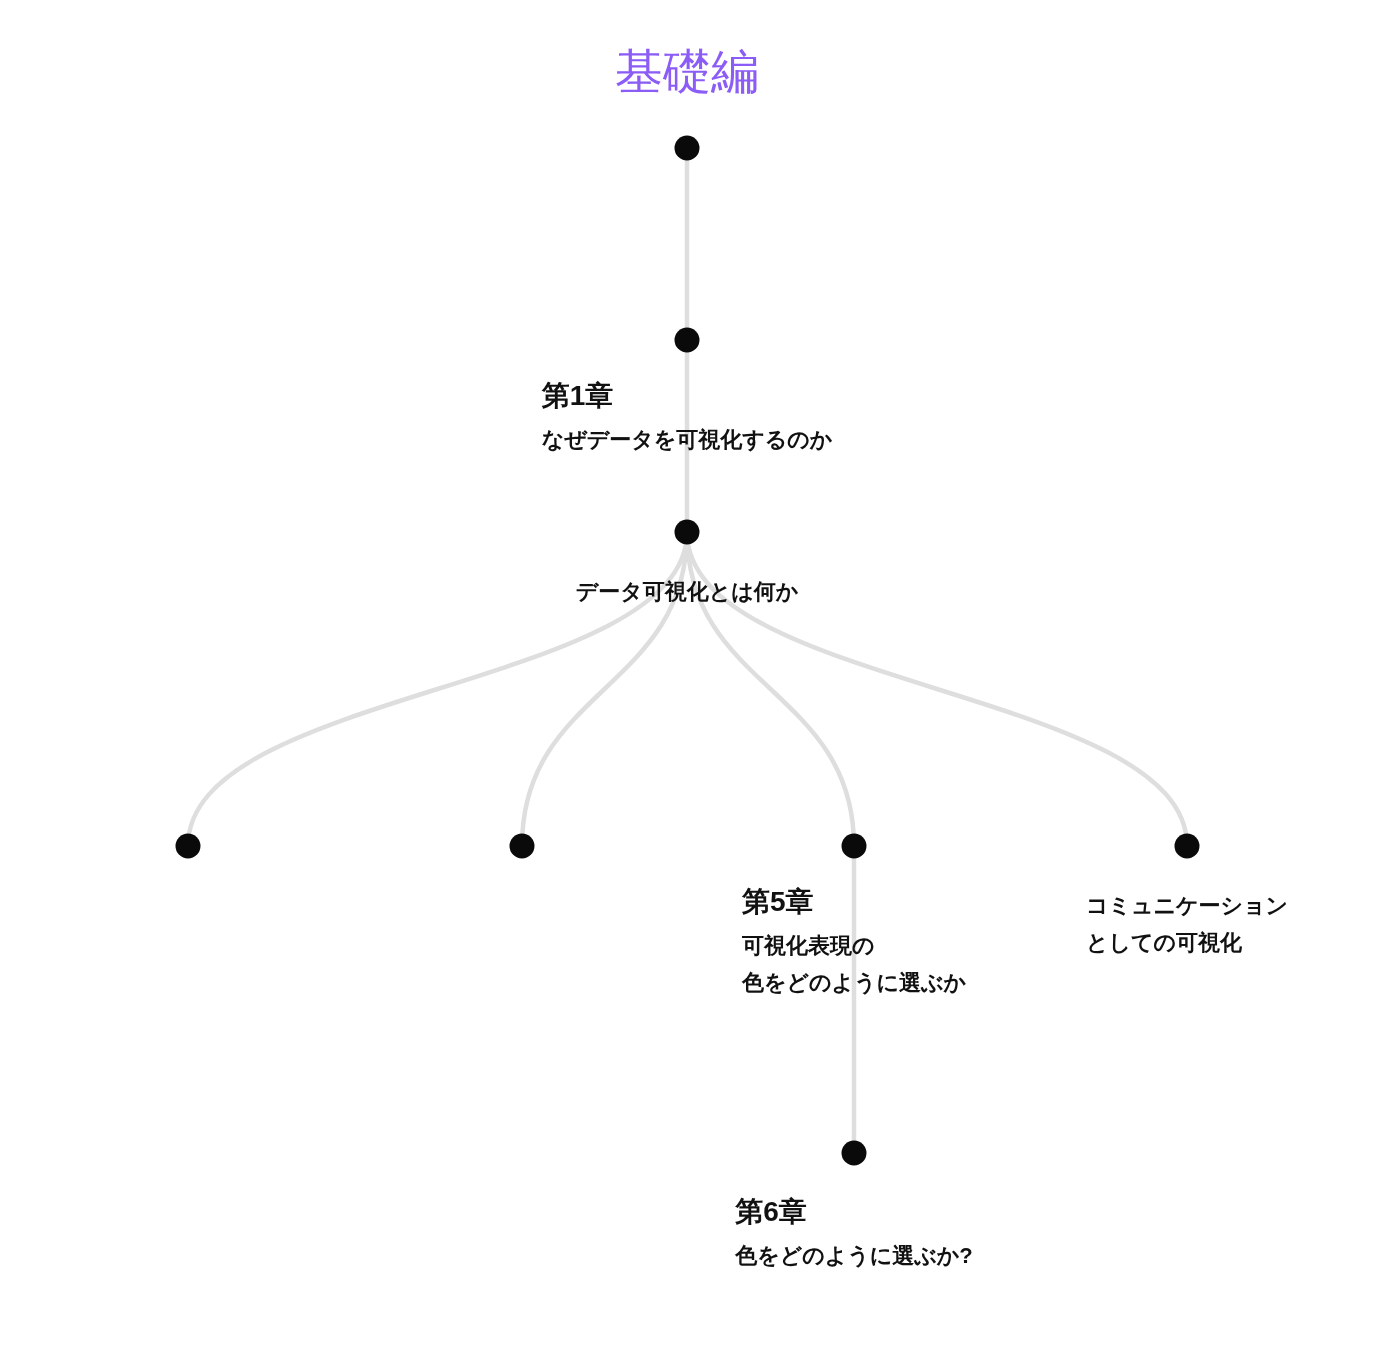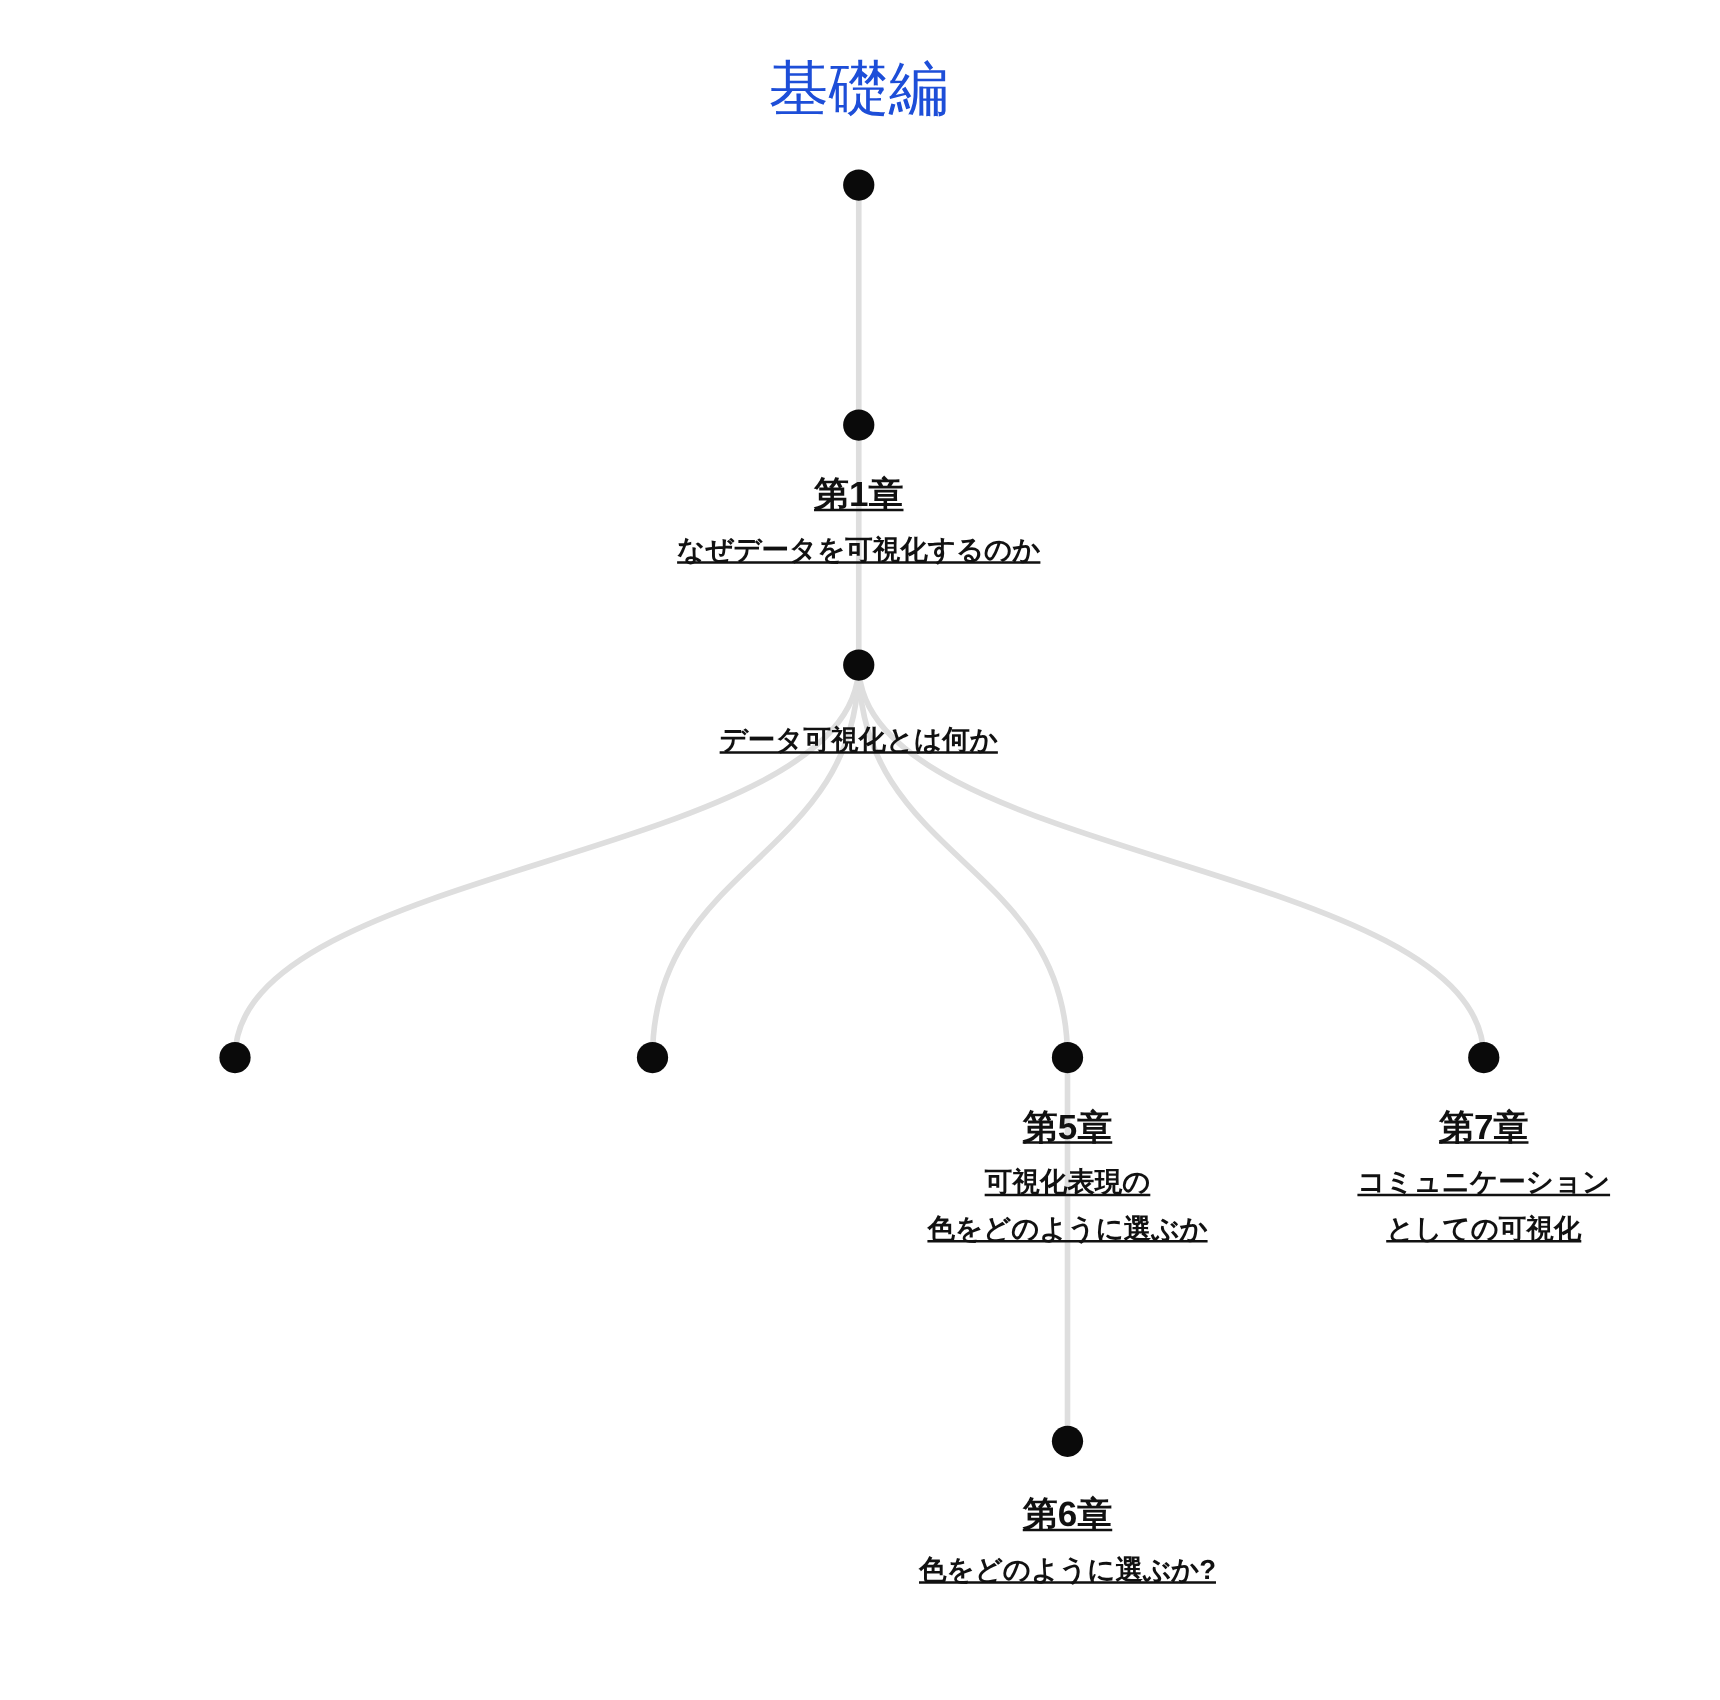--- a/index.html
+++ b/index.html
@@ -32,28 +32,27 @@
   }
   .title {
     position: absolute;
     left: 687px;
     top: 47px;
     transform: translateX(-50%);
     width: max-content;
     font-size: 48px;
     font-weight: 500;
     line-height: 50px;
-    color: #1d4ed8;
+    color: #8b5cf6;
   }
   .node-label {
     position: absolute;
     transform: translateX(-50%);
     width: max-content;
-    text-align: center;
-    text-decoration: underline;
+    text-align: left;
   }
   .chapter {
     font-size: 28px;
     font-weight: 700;
     line-height: 40px;
   }
   .subtitle {
     font-size: 22px;
     font-weight: 700;
     line-height: 37px;
@@ -98,21 +97,20 @@
 
 
 
   <div class="node-label" style="left:854px; top:882px">
     <div class="chapter">第5章</div>
     <div class="subtitle">可視化表現の
 色をどのように選ぶか</div>
   </div>
 
   <div class="node-label" style="left:1187px; top:882px">
-    <div class="chapter">第7章</div>
     <div class="subtitle">コミュニケーション
 としての可視化</div>
   </div>
 
   <div class="node-label" style="left:854px; top:1192px">
     <div class="chapter">第6章</div>
     <div class="subtitle">色をどのように選ぶか?</div>
   </div>
 
 </div>

